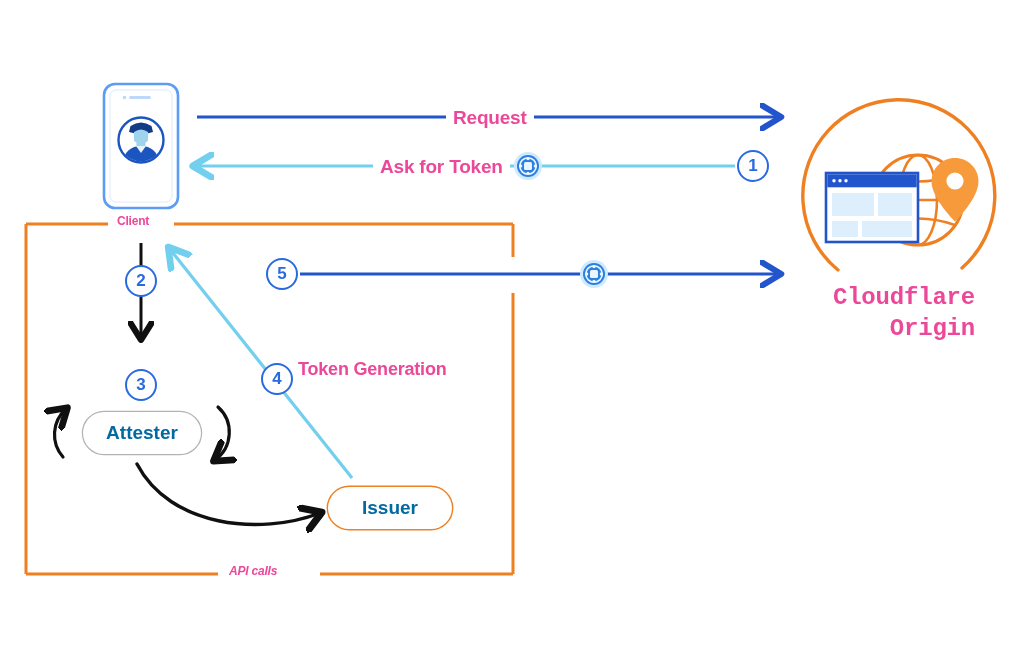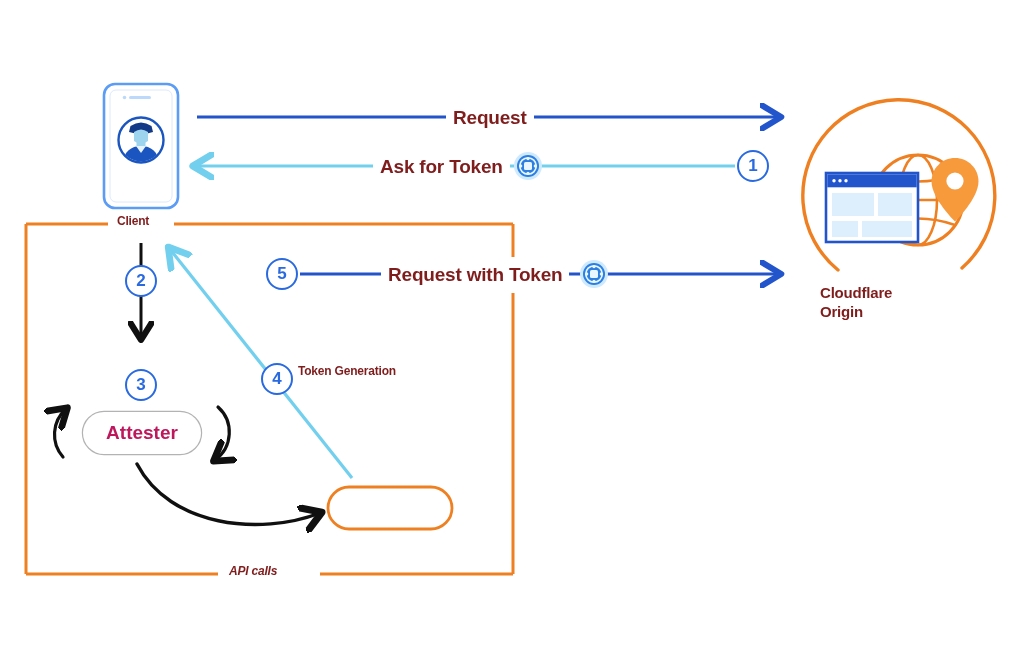--- a/index.html
+++ b/index.html
@@ -19,58 +19,58 @@
   }
   #diagram-svg {
     position: absolute;
     left: 0;
     top: 0;
     width: 1024px;
     height: 650px;
   }
   .lbl {
     position: absolute;
-    color: #7f1d1d;
+    color: #ec4899;
     font-weight: bold;
     white-space: nowrap;
     letter-spacing: -0.2px;
   }
   .lbl-flow {
     font-size: 19px;
     background: #ffffff;
     padding: 0 7px;
   }
   .lbl-boundary {
     font-size: 12px;
     background: #ffffff;
     padding: 0 9px;
   }
   .lbl-origin {
-    font-size: 15px;
-    text-align: left;
+    font-size: 24px;
+    text-align: right;
     line-height: 1.28;
     white-space: pre-line;
+    font-family: Liberation Mono, monospace;
   }
   .lbl-step {
-    font-size: 12px;
+    font-size: 18px;
     line-height: 1.12;
     background: #ffffff;
     padding: 0 3px;
-    margin-top: 6px;
   }
   .pill {
     position: absolute;
     display: flex;
     align-items: center;
     justify-content: center;
     background: #ffffff;
     border-radius: 999px;
     font-size: 19px;
     font-weight: bold;
-    color: #be185d;
+    color: #0369a1;
   }
   .num {
     position: absolute;
     width: 32px;
     height: 32px;
     border-radius: 50%;
     background: #ffffff;
     border: 2.3px solid #2a6ae0;
     color: #2a6ae0;
     font-size: 17px;
@@ -223,31 +223,31 @@
     <circle cx="15" cy="7.6" r="1.7" fill="#e9f5ff"></circle>
     <circle cx="15" cy="22.4" r="1.7" fill="#e9f5ff"></circle>
     <circle cx="7.6" cy="15" r="1.7" fill="#e9f5ff"></circle>
     <circle cx="22.4" cy="15" r="1.7" fill="#e9f5ff"></circle>
   </svg>
 
   <div class="lbl lbl-flow" style="left:446px; top:107px;">Request</div>
 
   <div class="lbl lbl-flow" style="left:373px; top:156px;">Ask for Token</div>
 
-  <div class="lbl lbl-flow" style="left:381px; top:264px;">Request with Token</div>
 
   <div class="lbl lbl-step" style="left:295px; top:359px;">Token
 Generation</div>
 
   <div class="lbl lbl-boundary" style="left:108px; top:214px;">Client</div>
 
   <div class="lbl lbl-boundary" style="left:220px; top:564px;font-style:italic;">API calls</div>
 
   <div class="pill" style="left:83px; top:412px; width:118px; height:42px;">Attester</div>
 
+  <div class="pill" style="left:328px; top:487px; width:124px; height:42px;">Issuer</div>
 
   <div class="lbl lbl-origin" style="left:820px; top:283px; width:155px;">Cloudflare
 Origin</div>
 
   <div class="num" style="left:737px; top:150px;">1</div>
 
   <div class="num" style="left:125px; top:265px;">2</div>
 
   <div class="num" style="left:125px; top:369px;">3</div>
 

